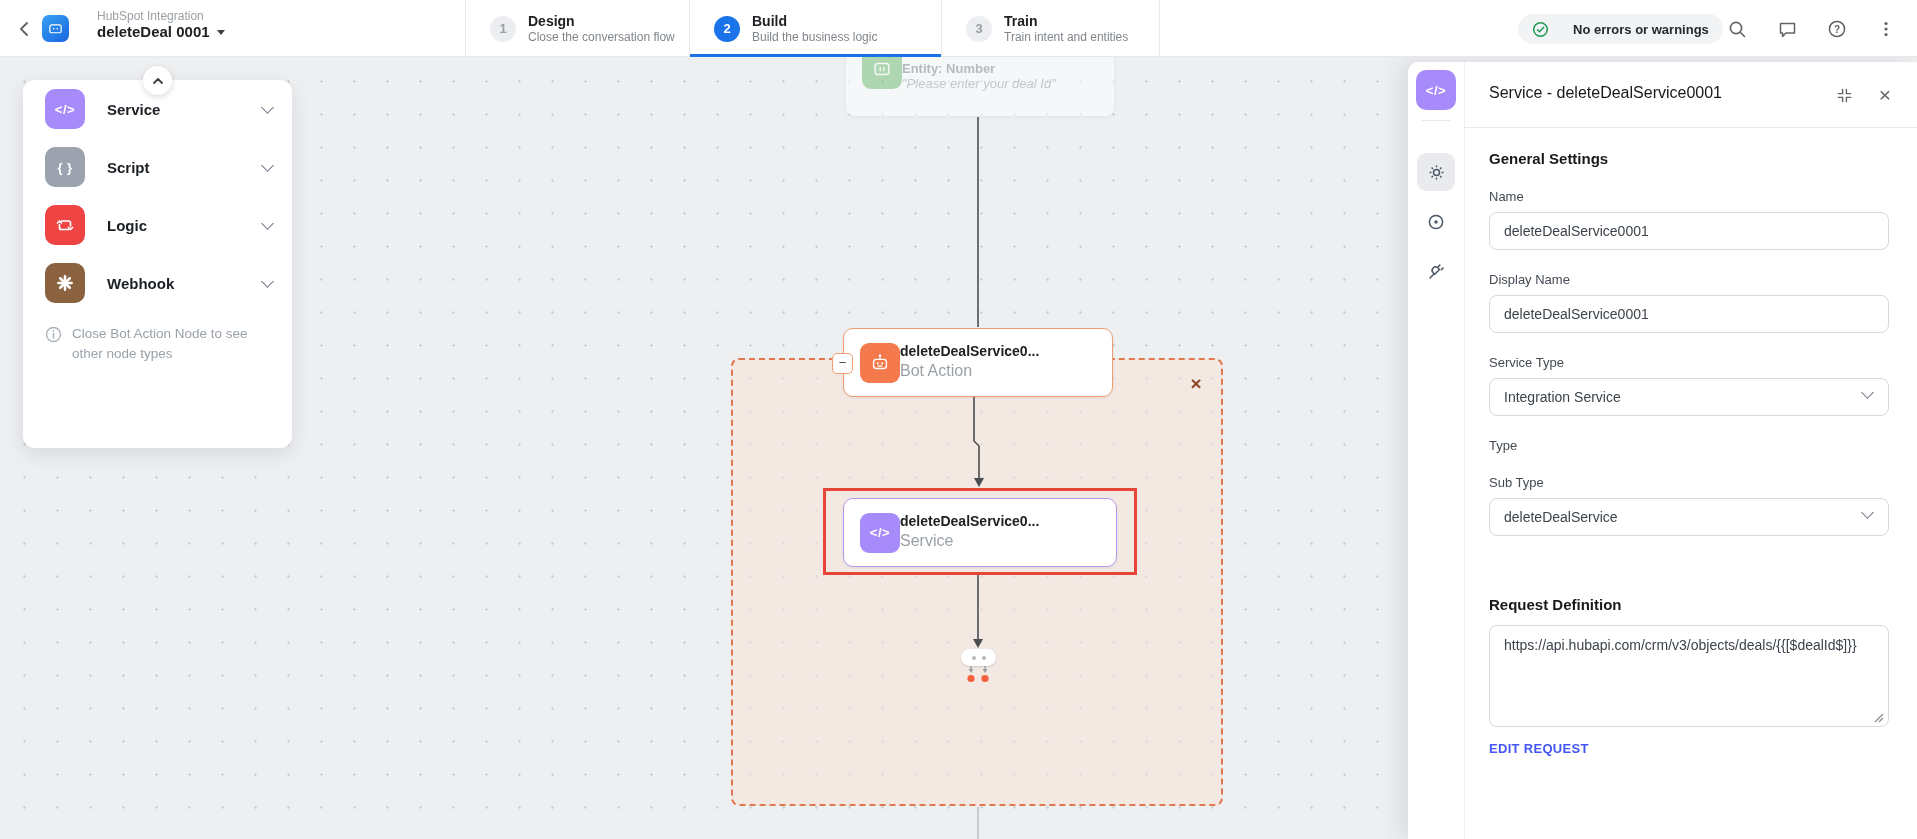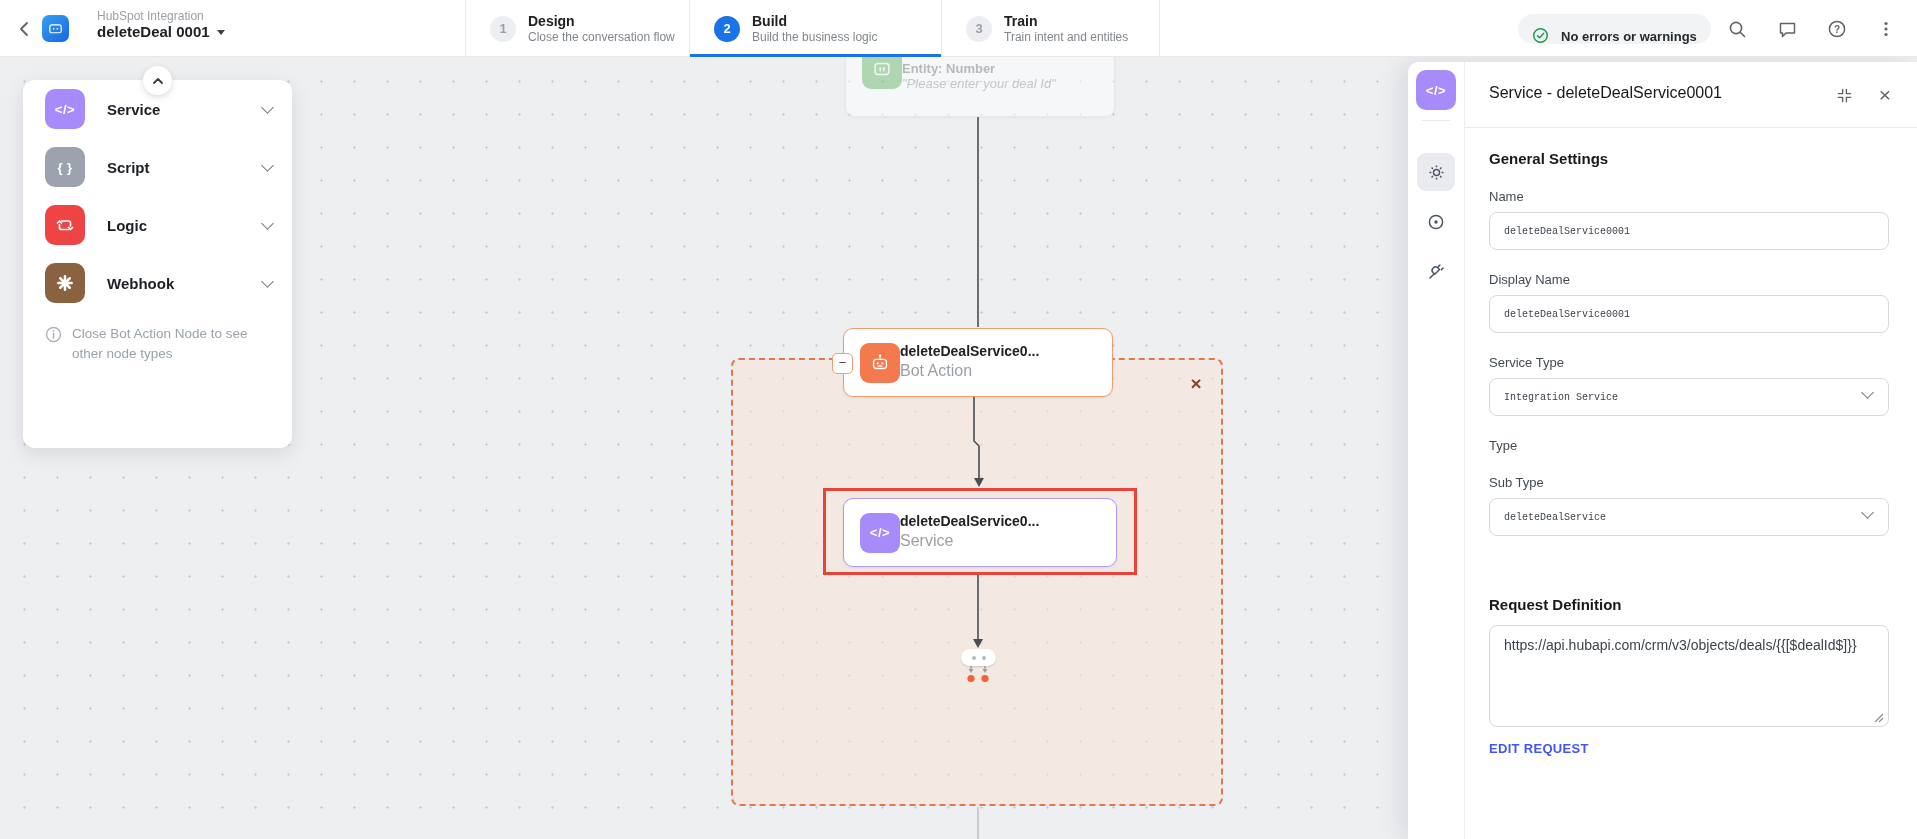--- a/index.html
+++ b/index.html
@@ -51,21 +51,21 @@
   .tabs { position:absolute; left:465px; top:0; height:57px; display:flex; }
   .tab { position:relative; display:flex; align-items:center; gap:12px; padding-left:24px; border-right:1px solid #e8eaed; cursor:pointer; }
   .tab:first-child { border-left:1px solid #e8eaed; }
   .tab.t0 { width:225px; } .tab.t1 { width:252px; } .tab.t2 { width:218px; }
   .tab .num { width:26px; height:26px; border-radius:50%; background:#eceef1; color:#9aa0a6; font-size:13px; font-weight:700; display:flex; align-items:center; justify-content:center; flex:0 0 auto; }
   .tab.active .num { background:#1a73e8; color:#fff; }
   .tab.active::after { content:""; position:absolute; left:0; right:0; bottom:0; height:3px; background:#1a73e8; }
   .tab .tl { font-size:14px; font-weight:700; color:#202124; line-height:1.3; }
   .tab .ts { font-size:12px; color:#80868b; line-height:1.3; }
 
-  .badge { position:absolute; left:1518px; top:14px; height:30px; border-radius:15px; background:#f1f3f4; display:flex; align-items:flex-end; gap:12px; padding:0 14px; }
+  .badge { position:absolute; left:1518px; top:14px; height:30px; border-radius:15px; background:#f1f3f4; display:flex; align-items:center; gap:24px; padding:0 14px; }
   .badge span { font-size:13px; font-weight:600; color:#24292e; }
   .hicon { position:absolute; top:11px; width:36px; height:36px; display:flex; align-items:center; justify-content:center; cursor:pointer; }
 
   
   .palette { position:absolute; left:23px; top:80px; width:269px; height:368px; background:#fff; border-radius:12px; box-shadow:0 6px 20px rgba(15,23,42,.10); z-index:20; }
   .collapse-circle { position:absolute; left:120px; top:-14px; width:29px; height:29px; border-radius:50%; background:#fff; box-shadow:0 2px 6px rgba(0,0,0,.15); display:flex; align-items:center; justify-content:center; cursor:pointer; }
   .pitem { display:flex; align-items:center; height:58px; padding:0 20px 0 22px; cursor:pointer; }
   .pitem:first-of-type { margin-top:14px; }
   .picon { width:40px; height:40px; border-radius:10px; display:flex; align-items:center; justify-content:center; color:#fff; }
   .pitem .plabel { margin-left:22px; font-size:15px; font-weight:600; color:#1c2024; flex:1; }
@@ -85,21 +85,21 @@
 
   .sp-header { position:absolute; left:57px; right:0; top:0; height:66px; border-bottom:1px solid #e8eaed; }
   .sp-title { position:absolute; left:24px; top:22px; font-size:16px; font-weight:400; color:#17191c; }
   .sp-ic { position:absolute; top:18px; width:30px; height:30px; display:flex; align-items:center; justify-content:center; cursor:pointer; }
   .sp-close { font-size:21px; color:#5f6368; font-weight:400; }
 
   .sp-content { position:absolute; left:81px; right:28px; top:66px; }
   .sec-h { margin-top:22px; font-size:15px; font-weight:700; color:#17191c; }
   .sec-h.req { margin-top:60px; }
   .flabel { margin-top:22px; font-size:13px; color:#444b54; }
-  .finput, .fselect { margin-top:8px; width:100%; height:38px; border:1px solid #d6d9dd; border-radius:8px; padding:0 14px; font-size:10px; color:#3c434b; background:#fff; font-family:Liberation Mono, monospace; }
+  .finput, .fselect { margin-top:8px; width:100%; height:38px; border:1px solid #d6d9dd; border-radius:8px; padding:0 14px; font-size:14px; color:#3c434b; background:#fff; font-family:Liberation Sans, sans-serif; }
   .fselect { position:relative; display:flex; align-items:center; cursor:pointer; }
   .fselect .chev { position:absolute; right:16px; top:13px; }
   .ta-wrap { position:relative; margin-top:12px; }
   .ftext { width:100%; height:102px; border:1px solid #d6d9dd; border-radius:8px; padding:10px 14px; font-size:14px; line-height:1.4; color:#3c434b; resize:none; font-family:"Liberation Sans",sans-serif; }
   .resize-h { position:absolute; right:5px; bottom:8px; }
   .edit-link { display:inline-block; margin-top:10px; font-size:13px; font-weight:700; letter-spacing:.3px; color:#4356f5; cursor:pointer; }
 </style>
 </head>
 <body>
 

